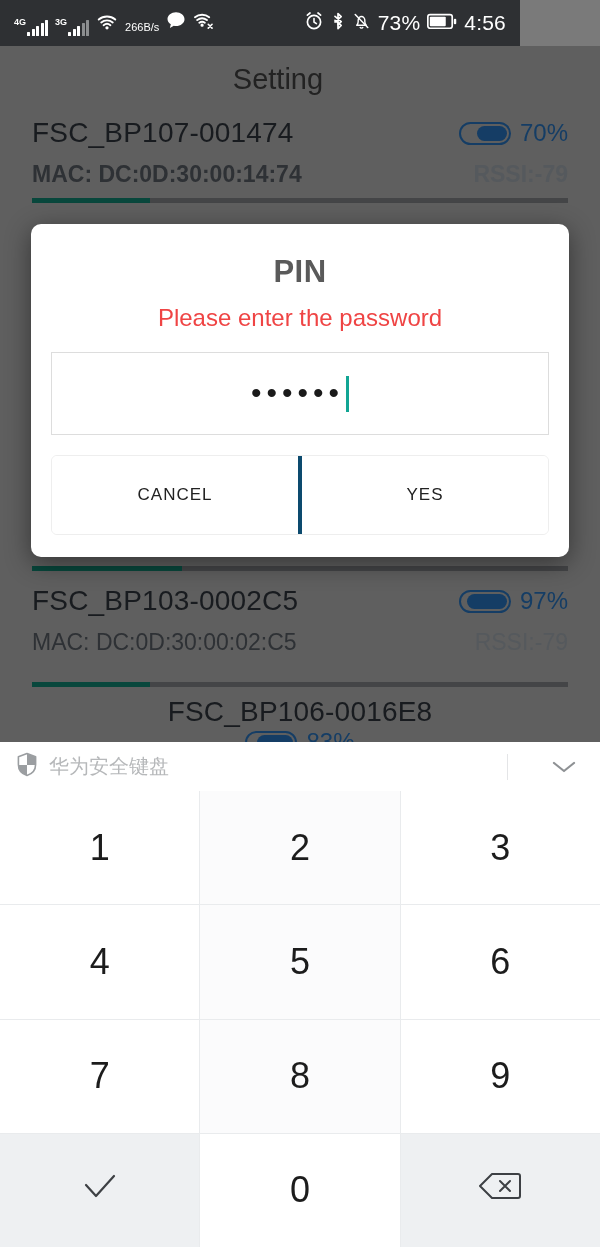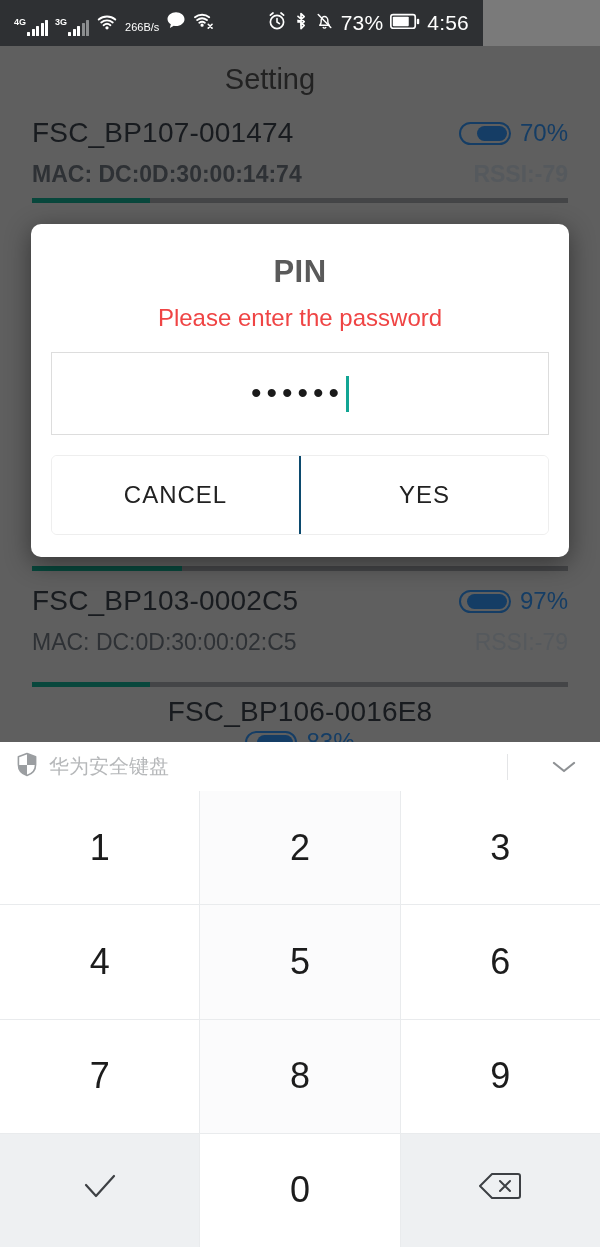--- a/index.html
+++ b/index.html
@@ -4,21 +4,21 @@
 <style>
   html,body{margin:0;padding:0;background:#000;}
   body{font-family:"Liberation Sans","DejaVu Sans",sans-serif;}
   #screen{
     position:relative;width:600px;height:1247px;overflow:hidden;
     background:#7a7a7a;
   }
 
   
   #statusbar{
-    position:absolute;left:0;top:0;width:483px;height:46px;
+    position:absolute;left:0;top:0;width:520px;height:46px;
     background:#2e3033;display:flex;align-items:center;
     box-sizing:border-box;padding:4px 14px;
   }
   .sb-left{display:flex;align-items:flex-end;gap:7px;flex:1;}
   .sb-right{display:flex;align-items:center;gap:7px;}
   .sb-text{color:#fff;font-size:21px;letter-spacing:0.2px;}
   .sb-icon{display:block;}
   .netbox{display:flex;align-items:flex-end;}
   .gtag{color:#fff;font-size:9px;line-height:9px;margin-right:1px;margin-bottom:9px;font-weight:600;}
   .bars{display:flex;align-items:flex-end;gap:1.5px;height:17px;}
@@ -26,21 +26,21 @@
   .bars i:nth-child(1){height:4px;}
   .bars i:nth-child(2){height:7px;}
   .bars i:nth-child(3){height:10px;}
   .bars i:nth-child(4){height:13px;}
   .bars i:nth-child(5){height:16px;}
   .bars.dim i:nth-child(4),.bars.dim i:nth-child(5){background:#8c8e90;}
   .rate{color:#fff;font-size:11px;line-height:11.5px;text-align:center;margin-bottom:1px;}
 
   
   #title{
-    position:absolute;left:4px;top:46px;width:532px;height:66px;
+    position:absolute;left:12px;top:46px;width:532px;height:66px;
     display:flex;align-items:center;justify-content:center;
     color:#2c2c2c;font-size:29px;
   }
 
   
   #list{position:absolute;left:0;top:112px;width:600px;height:630px;}
   .device{position:absolute;left:0;width:600px;}
   .drow{display:flex;align-items:center;justify-content:space-between;
         box-sizing:border-box;padding:0 32px;}
   .dname{font-size:28px;font-weight:normal;color:#1f2328;letter-spacing:0.2px;}
@@ -83,23 +83,23 @@
   .dots{font-size:30px;color:#1a1a1a;letter-spacing:5px;line-height:1;
         transform:translateY(-1px);}
   .caret{display:inline-block;width:3px;height:36px;background:#12a594;
          margin-left:2px;vertical-align:middle;}
   #btnrow{
     margin:20px 20px 0 20px;height:78px;border:1px solid #eeeeee;
     border-radius:6px;display:flex;overflow:hidden;
   }
   #btnrow .dbtn{
     flex:1;display:flex;align-items:center;justify-content:center;
-    font-size:24px;color:#222;letter-spacing:1px;background:#fff;
-  }
-  #btnrow .dbtn + .dbtn{border-left:2px solid #0c4a6e;}
+    font-size:17px;color:#222;letter-spacing:1px;background:#fff;
+  }
+  #btnrow .dbtn + .dbtn{border-left:4px solid #0c4a6e;}
 
   
   #keyboard{position:absolute;left:0;top:742px;width:600px;height:505px;
             background:#fff;}
   #kbhead{height:49px;display:flex;align-items:center;box-sizing:border-box;
           padding:0 16px;background:#fff;position:relative;}
   #kbhead .khleft{display:flex;align-items:center;gap:11px;flex:1;}
   #kbhead .khlabel{font-size:20px;color:#b6b8ba;}
   #kbhead .divider{width:1px;height:26px;background:#e4e5e7;margin-right:36px;}
   #kbhead .chev{width:40px;display:flex;align-items:center;justify-content:center;}

